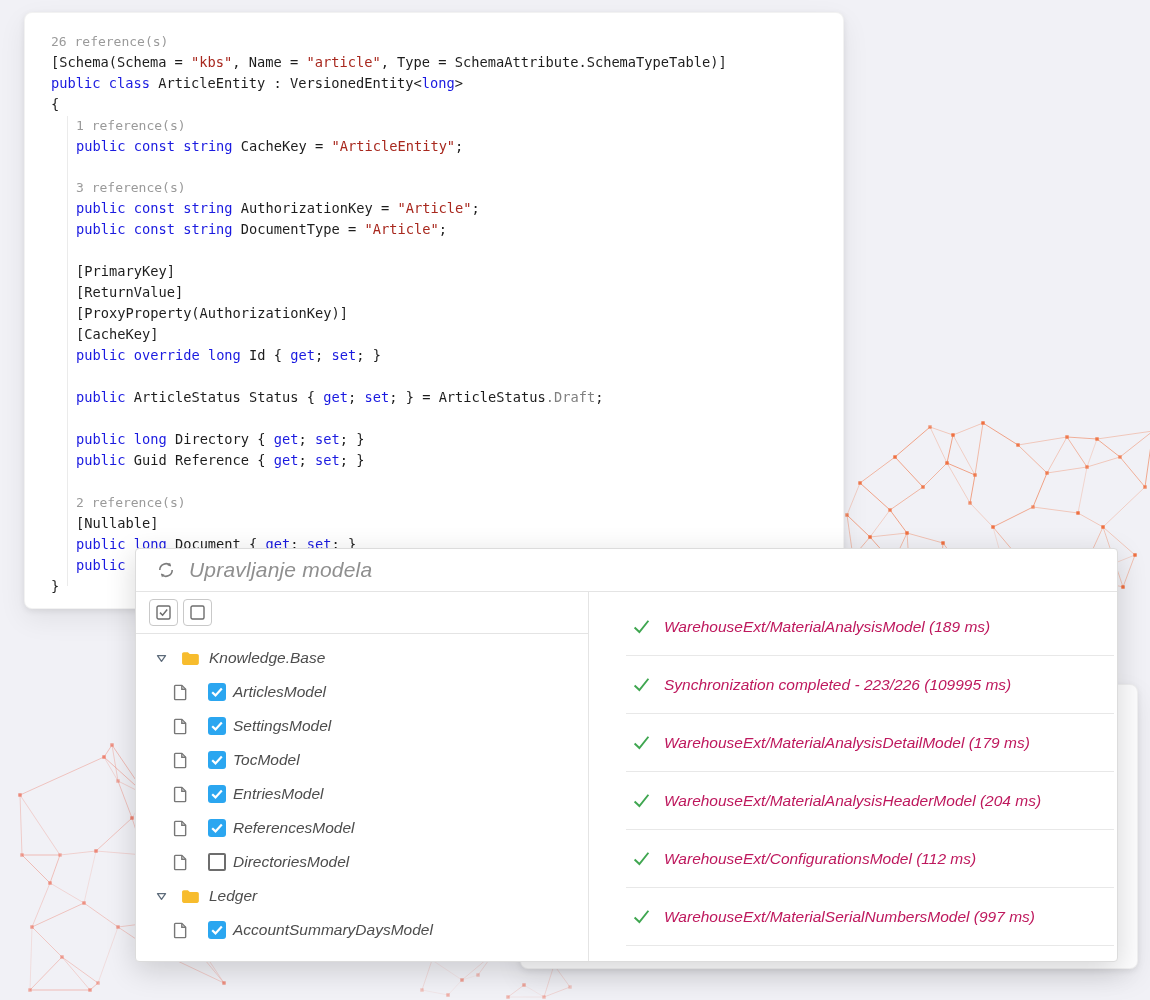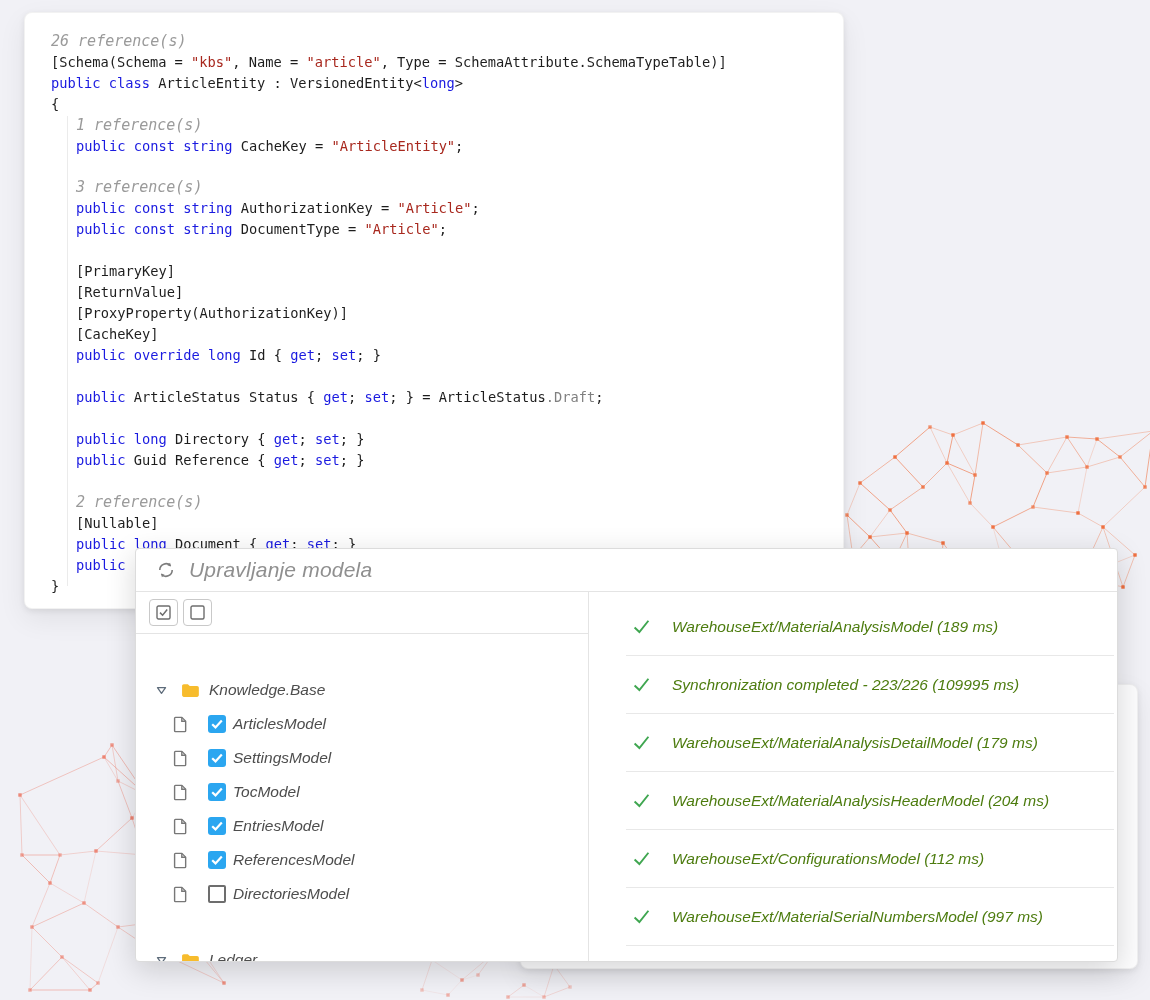--- a/index.html
+++ b/index.html
@@ -14,21 +14,21 @@
   .panel{
     position:absolute;background:#ffffff;border-radius:8px;
     border:1px solid rgba(0,0,0,.05);
     box-shadow:0 2px 6px rgba(0,0,0,.08),0 10px 28px rgba(0,0,0,.07);
     box-sizing:border-box;
   }
   #code-panel{left:24px;top:12px;width:820px;height:597px;z-index:1;padding:18px 10px 12px 26px;}
   #sql-panel{left:520px;top:87px;width:618px;height:285px;z-index:2;background:#fdfdfe;padding:20px 10px 12px 20px;}
   .codebox{position:relative;font-family:"DejaVu Sans Mono","Liberation Mono",monospace;font-size:13.7px;}
   .cl{height:21px;line-height:21px;white-space:pre;}
-  .cl.lens{font-size:15px;font-style:italic;}
+  .cl.lens{font-size:13px;}
   .tk-p{color:var(--plain);}
   .tk-k{color:var(--kw);}
   .tk-s{color:var(--str);}
   .tk-lens{color:var(--lens);}
   .tk-dim{color:var(--mem);}
   .tk-m{color:var(--mag);}
   .indent-guide{position:absolute;width:1px;background:#ebebeb;}
   
   #modal{
     position:absolute;left:135px;top:548px;width:983px;height:414px;z-index:3;
@@ -43,37 +43,37 @@
   #modal-title{font-size:21px;color:#8f8f8f;font-weight:400;letter-spacing:.2px;}
   #modal-body{flex:1;display:flex;min-height:0;}
   #tree-pane{width:453px;min-width:453px;border-right:1px solid #e4e4e4;box-sizing:border-box;display:flex;flex-direction:column;}
   #tree-toolbar{padding:7px 0 7px 13px;border-bottom:1px solid #e4e4e4;display:flex;gap:5px;}
   .tbtn{
     width:29px;height:27px;border:1px solid #c9c9c9;border-radius:4px;background:#fff;
     display:flex;align-items:center;justify-content:center;padding:0;cursor:pointer;
   }
   #tree-list{padding-top:7px;overflow:hidden;}
   .trow{height:34px;display:flex;align-items:center;}
-  .trow.folder{padding-left:20px;gap:0;margin-top:32px;}
+  .trow.folder{padding-left:20px;gap:0;}
   .trow.folder .expander{margin-right:14px;}
   .trow.folder .folder-ic{margin-right:9px;}
   .trow.model{padding-left:37px;}
   .trow.model .file-ic{margin-right:20px;}
   .trow.model .cbx{margin-right:7px;}
   .tlabel{font-size:15.5px;color:#4d4d4d;}
   .cbx{width:18px;height:18px;border-radius:3px;box-sizing:border-box;display:flex;align-items:center;justify-content:center;}
   .cbx.on{background:var(--cb-blue);}
   .cbx.off{background:#fff;border:2px solid #6d6d6d;border-radius:2px;}
   
   #result-list{flex:1;padding-top:6px;overflow:hidden;}
   .rrow{
     height:58px;display:flex;align-items:center;gap:14px;
     margin:0 3px 0 37px;padding-left:7px;border-bottom:1px solid #e8e8e8;box-sizing:border-box;
   }
-  .rlabel{font-size:15.5px;color:#4d7c0f;margin-left:8px;}
+  .rlabel{font-size:15.5px;color:#be185d;}
 </style>
 </head>
 <body>
 
 <svg id="bg-net" width="1150" height="1000">
     <line x1="930" y1="427" x2="953" y2="435" stroke="#ef7040" stroke-width="1" opacity="0.32"></line>
     <line x1="930" y1="427" x2="947" y2="463" stroke="#ef7040" stroke-width="1" opacity="0.27"></line>
     <line x1="930" y1="427" x2="895" y2="457" stroke="#ef7040" stroke-width="1" opacity="0.61"></line>
     <line x1="953" y1="435" x2="947" y2="463" stroke="#ef7040" stroke-width="1" opacity="0.61"></line>
     <line x1="953" y1="435" x2="983" y2="423" stroke="#ef7040" stroke-width="1" opacity="0.32"></line>

